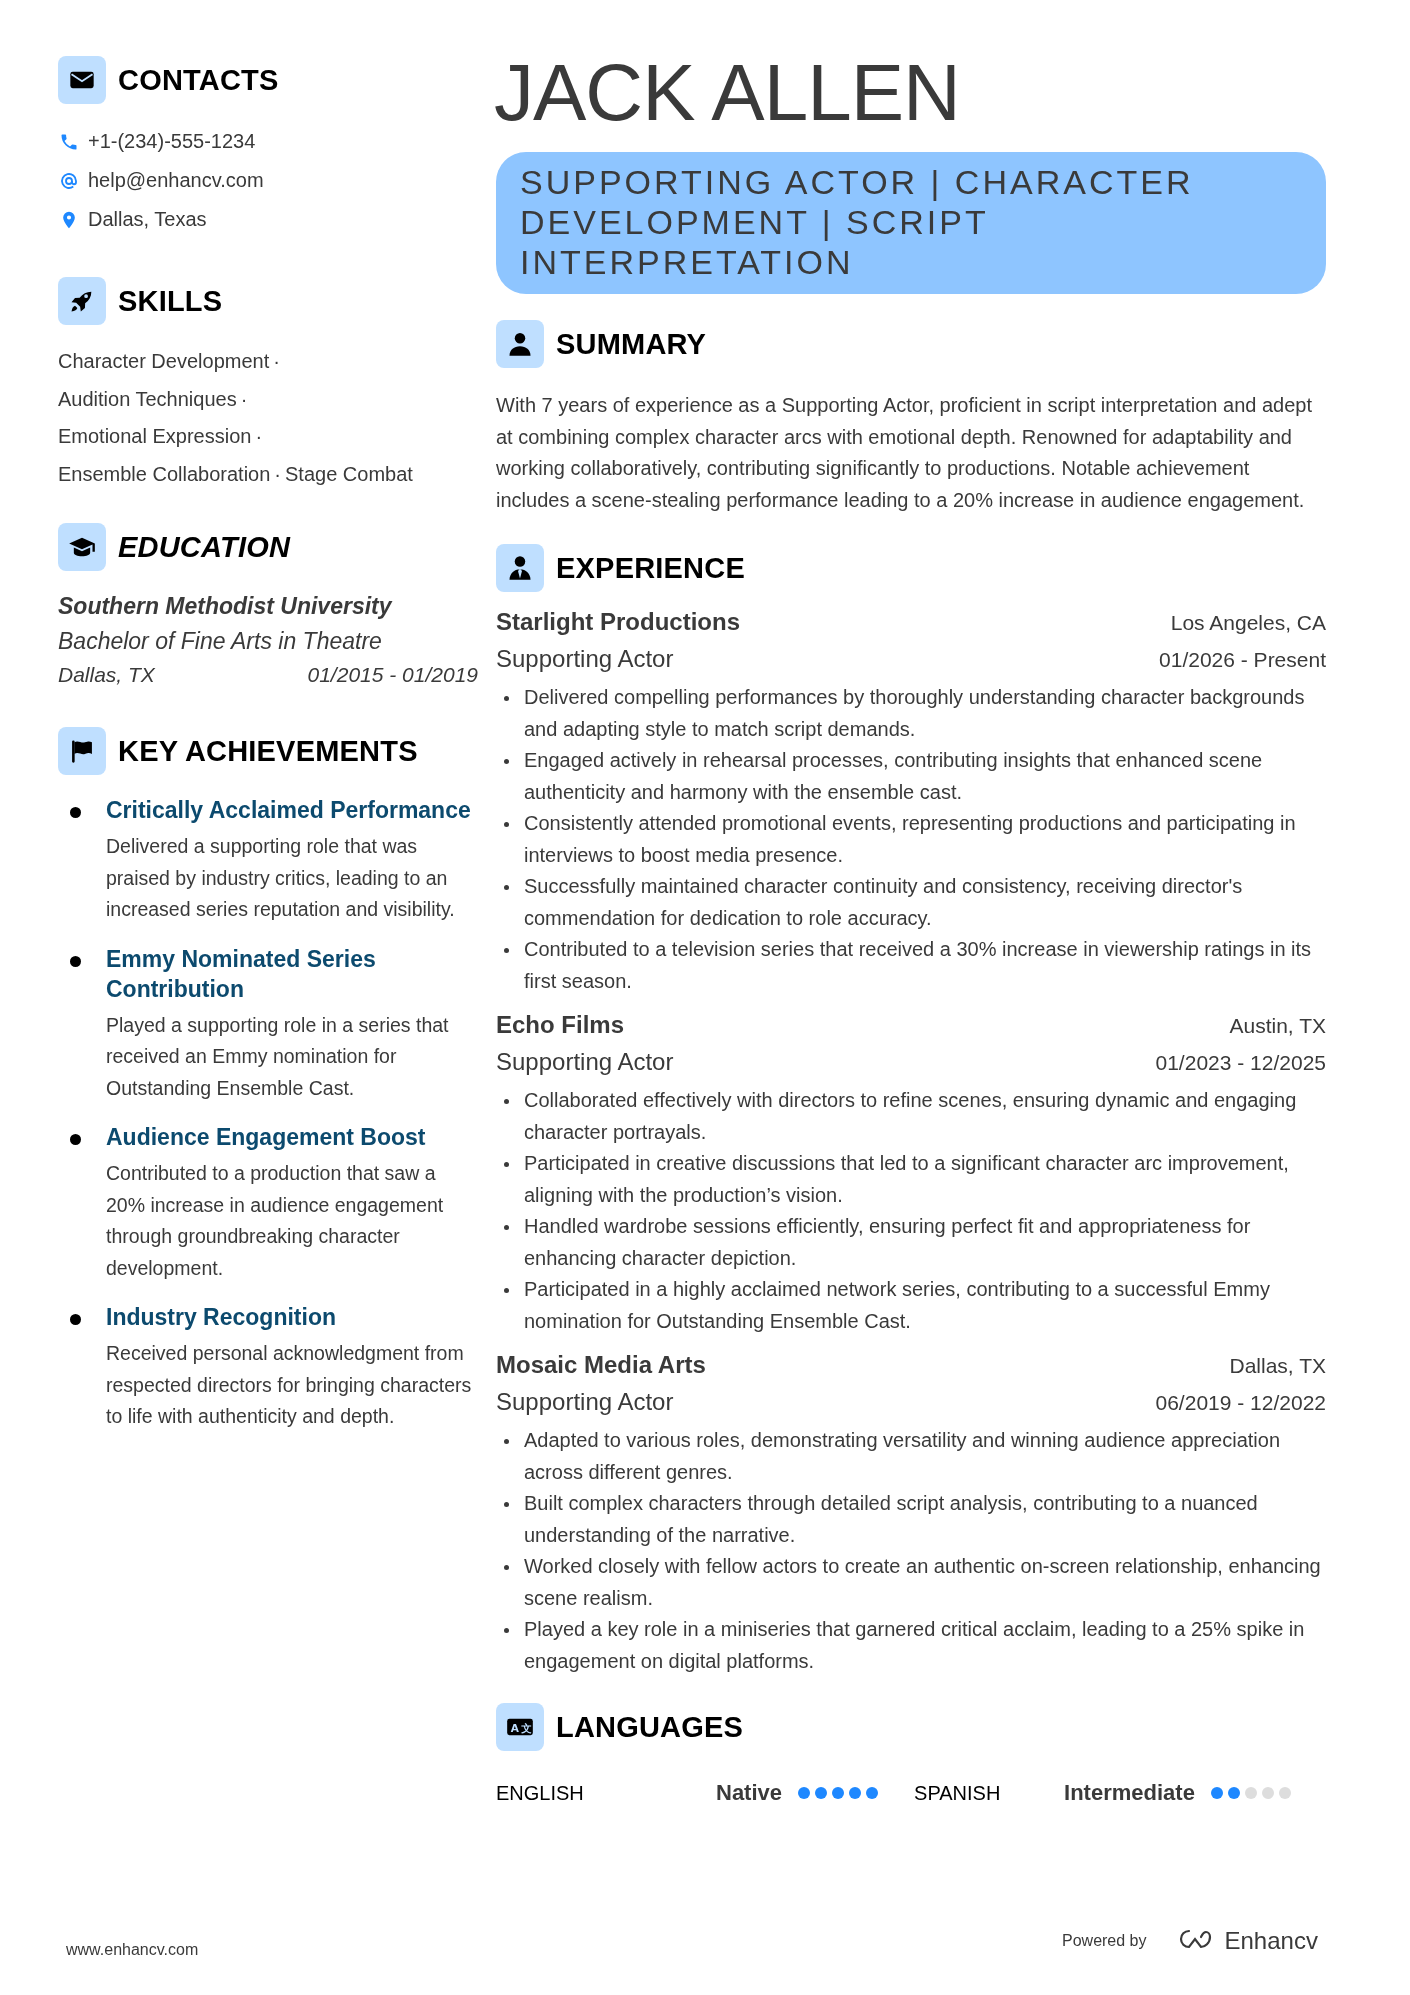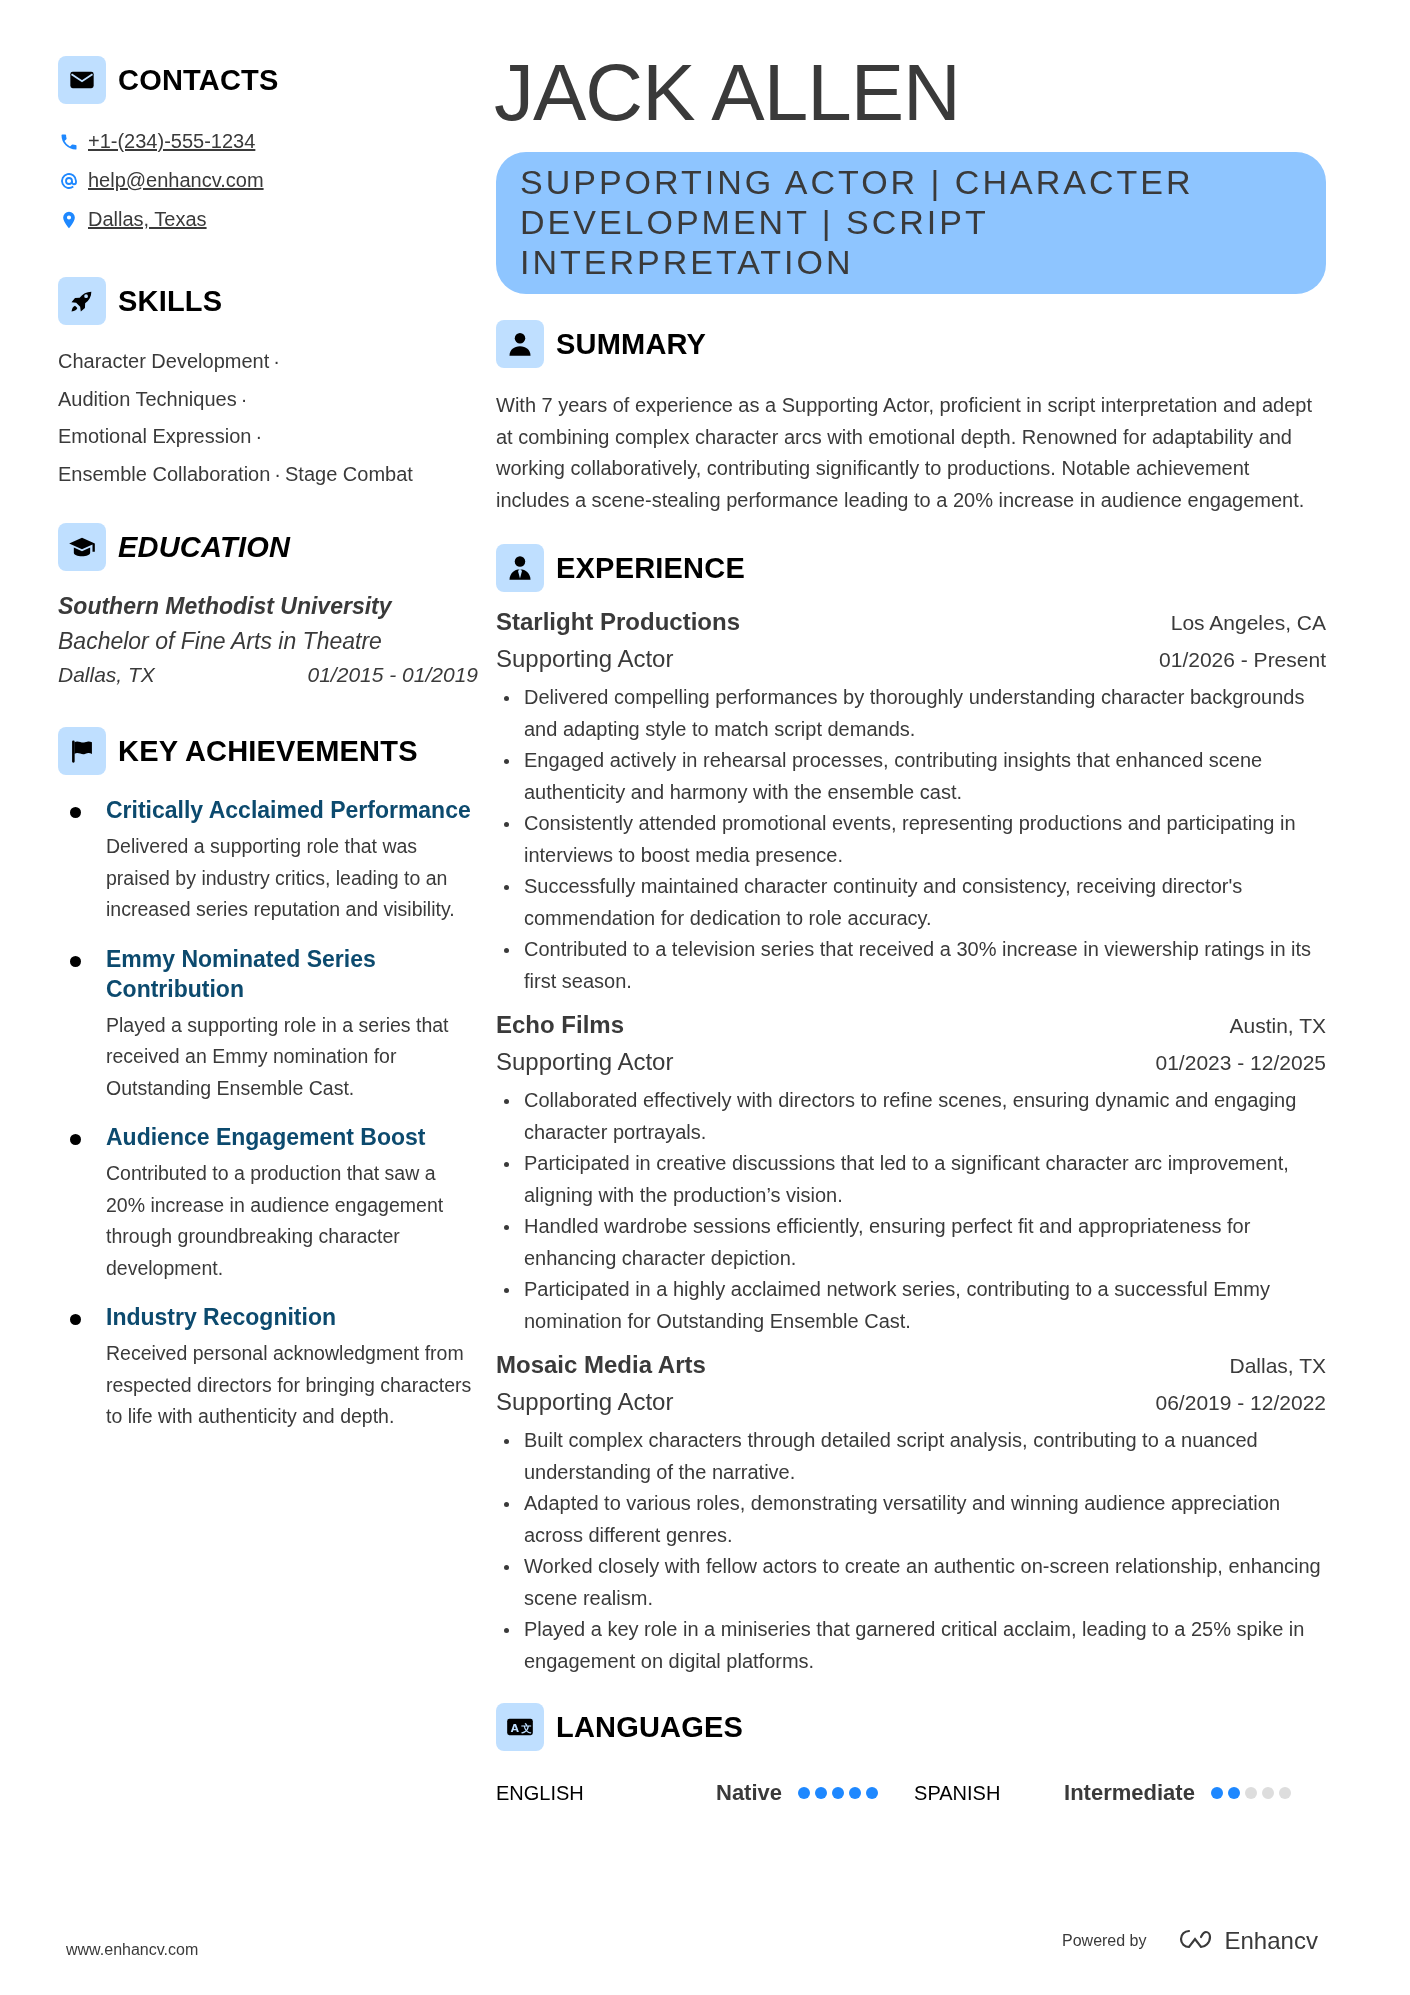--- a/index.html
+++ b/index.html
@@ -7,21 +7,21 @@
   body { font-family: "Liberation Sans", "DejaVu Sans", sans-serif; color: #3a3a3a; position: relative; overflow: hidden; }
 
   .left { position: absolute; left: 58px; top: 56px; width: 420px; }
   .right { position: absolute; left: 496px; top: 48px; width: 830px; }
 
   .sec-head { display: flex; align-items: center; height: 48px; margin-bottom: 18px; }
   .sec-icon { width: 48px; height: 48px; border-radius: 8px; background: #bfdfff; display: flex; align-items: center; justify-content: center; margin-right: 12px; flex-shrink: 0; }
   .sec-icon svg { width: 28px; height: 28px; }
   .sec-title { font-size: 29px; font-weight: bold; color: #000; letter-spacing: 0.2px; }
 
-  .contact { display: flex; align-items: center; height: 39px; font-size: 20px; color: #3a3a3a; text-decoration: underline; }
+  .contact { display: flex; align-items: center; height: 39px; font-size: 20px; color: #3a3a3a; }
   .contact .ci { width: 22px; height: 22px; margin-right: 8px; display:flex; align-items:center; justify-content:center; }
   .contact .ci svg { width: 20px; height: 20px; }
 
   .skills { font-size: 20px; line-height: 37.5px; color: #3a3a3a; }
   .skill-dot { margin: 0 4px; }
 
   .edu-school { font-size: 23px; font-weight: bold; color: #3a3a3a; line-height: 34px; }
   .edu-degree { font-size: 23px; color: #3a3a3a; line-height: 36px; }
   .edu-meta { display: flex; justify-content: space-between; font-size: 21px; line-height: 32px; color: #3a3a3a; }
 
@@ -234,22 +234,22 @@
     <div class="job">
       <div class="job-row">
           <span class="job-company">Mosaic Media Arts</span>
           <span class="job-loc">Dallas, TX</span>
         </div>
       <div class="job-row">
           <span class="job-role">Supporting Actor</span>
           <span class="job-date">06/2019 - 12/2022</span>
         </div>
       <ul class="bullets">
+        <li>Adapted to various roles, demonstrating versatility and winning audience appreciation across different genres.</li>
         <li>Built complex characters through detailed script analysis, contributing to a nuanced understanding of the narrative.</li>
-        <li>Adapted to various roles, demonstrating versatility and winning audience appreciation across different genres.</li>
         <li>Worked closely with fellow actors to create an authentic on-screen relationship, enhancing scene realism.</li>
         <li>Played a key role in a miniseries that garnered critical acclaim, leading to a 25% spike in engagement on digital platforms.</li>
       </ul>
     </div>
   </section>
 
   <section style="margin-top: 26px;">
     <div class="sec-head" style="margin-bottom: 22px;">
       <div class="sec-icon">
         <svg viewBox="0 0 24 24">

